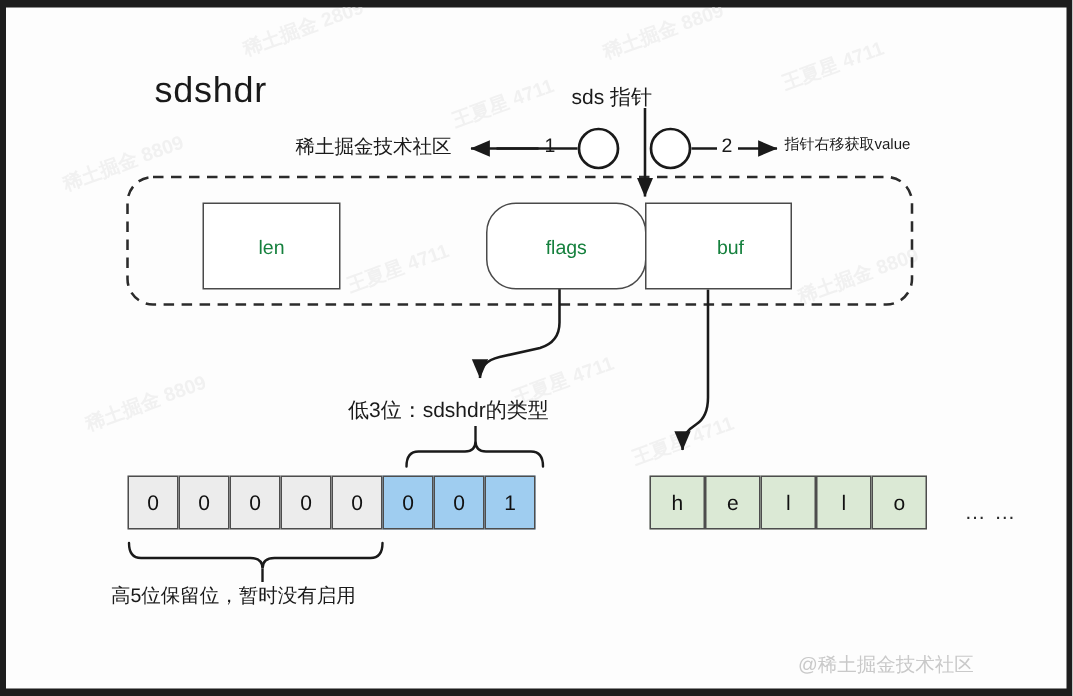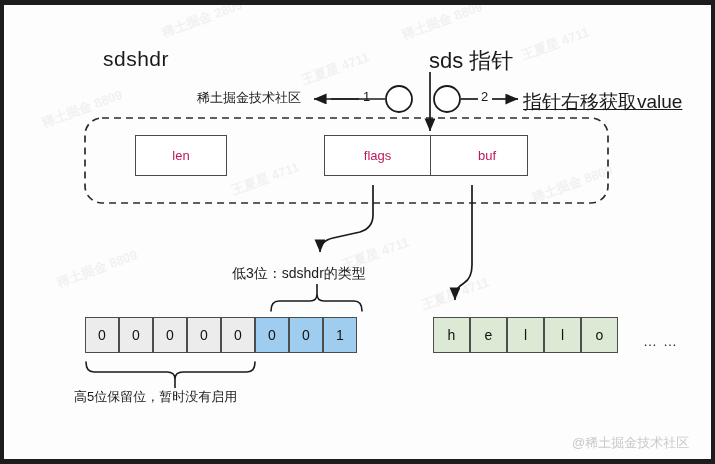--- a/index.html
+++ b/index.html
@@ -36,39 +36,37 @@
     pointer-events: none;
   }
   .txt {
     position: absolute;
     white-space: nowrap;
     color: #1a1a1a;
   }
   #title-sdshdr {
     left: 103px;
     top: 47px;
-    font-size: 21px;
+    font-size: 24px;
     letter-spacing: 0.5px;
   }
   #title-sds-pointer {
     left: 381px;
-    top: 46px;
-    font-size: 22px;
-    margin-left: 48px;
+    top: 56px;
+    font-size: 14px;
   }
   #label-left {
     left: 197px;
     top: 89px;
     font-size: 13px;
   }
   #label-right {
     left: 523px;
     top: 89px;
-    font-size: 19px;
-    text-decoration: underline;
+    font-size: 10px;
   }
   #num-one {
     left: 363px;
     top: 89px;
     font-size: 13px;
   }
   #num-two {
     left: 481px;
     top: 89px;
     font-size: 13px;
@@ -85,37 +83,37 @@
     font-size: 13px;
   }
   #ellipsis-tail {
     left: 643px;
     top: 333px;
     font-size: 14px;
     color: #2b2b2b;
     letter-spacing: 1px;
   }
   #watermark-brand {
-    left: 572px;
+    left: 532px;
     top: 434px;
     font-size: 13px;
     color: #c9c9c9;
   }
   .struct-cell {
     position: absolute;
     top: 135px;
-    height: 41px;
+    height: 58px;
     border: 1.4px solid #4a4a4a;
     background: #ffffff;
     box-sizing: border-box;
     display: flex;
     align-items: center;
     justify-content: center;
     font-size: 13px;
-    color: #be185d;
+    color: #15803d;
   }
   .bit-cell {
     position: absolute;
     top: 317px;
     width: 34px;
     height: 36px;
     border: 1.6px solid #4d4d4d;
     box-sizing: border-box;
     display: flex;
     align-items: center;
@@ -203,21 +201,21 @@
     <div class="txt" id="title-sds-pointer">sds 指针</div>
 
     <div class="txt" id="label-left">稀土掘金技术社区</div>
     <div class="txt" id="num-one">1</div>
     <div class="txt" id="num-two">2</div>
     <div class="txt" id="label-right">指针右移获取value</div>
 
     <div class="struct-cell" style="left:135px;width:92px;">
       <span>len</span>
     </div>
-    <div class="struct-cell" style="left:324px;width:107px;">
+    <div class="struct-cell" style="left:324px;width:107px;border-radius:20px;">
       <span>flags</span>
     </div>
     <div class="struct-cell" style="left:430px;width:98px;padding-left:16px;">
       <span>buf</span>
     </div>
 
     <div class="txt" id="label-low3">低3位：sdshdr的类型</div>
 
     <div class="bit-cell gray" style="left:85px;">
       <span>0</span>

